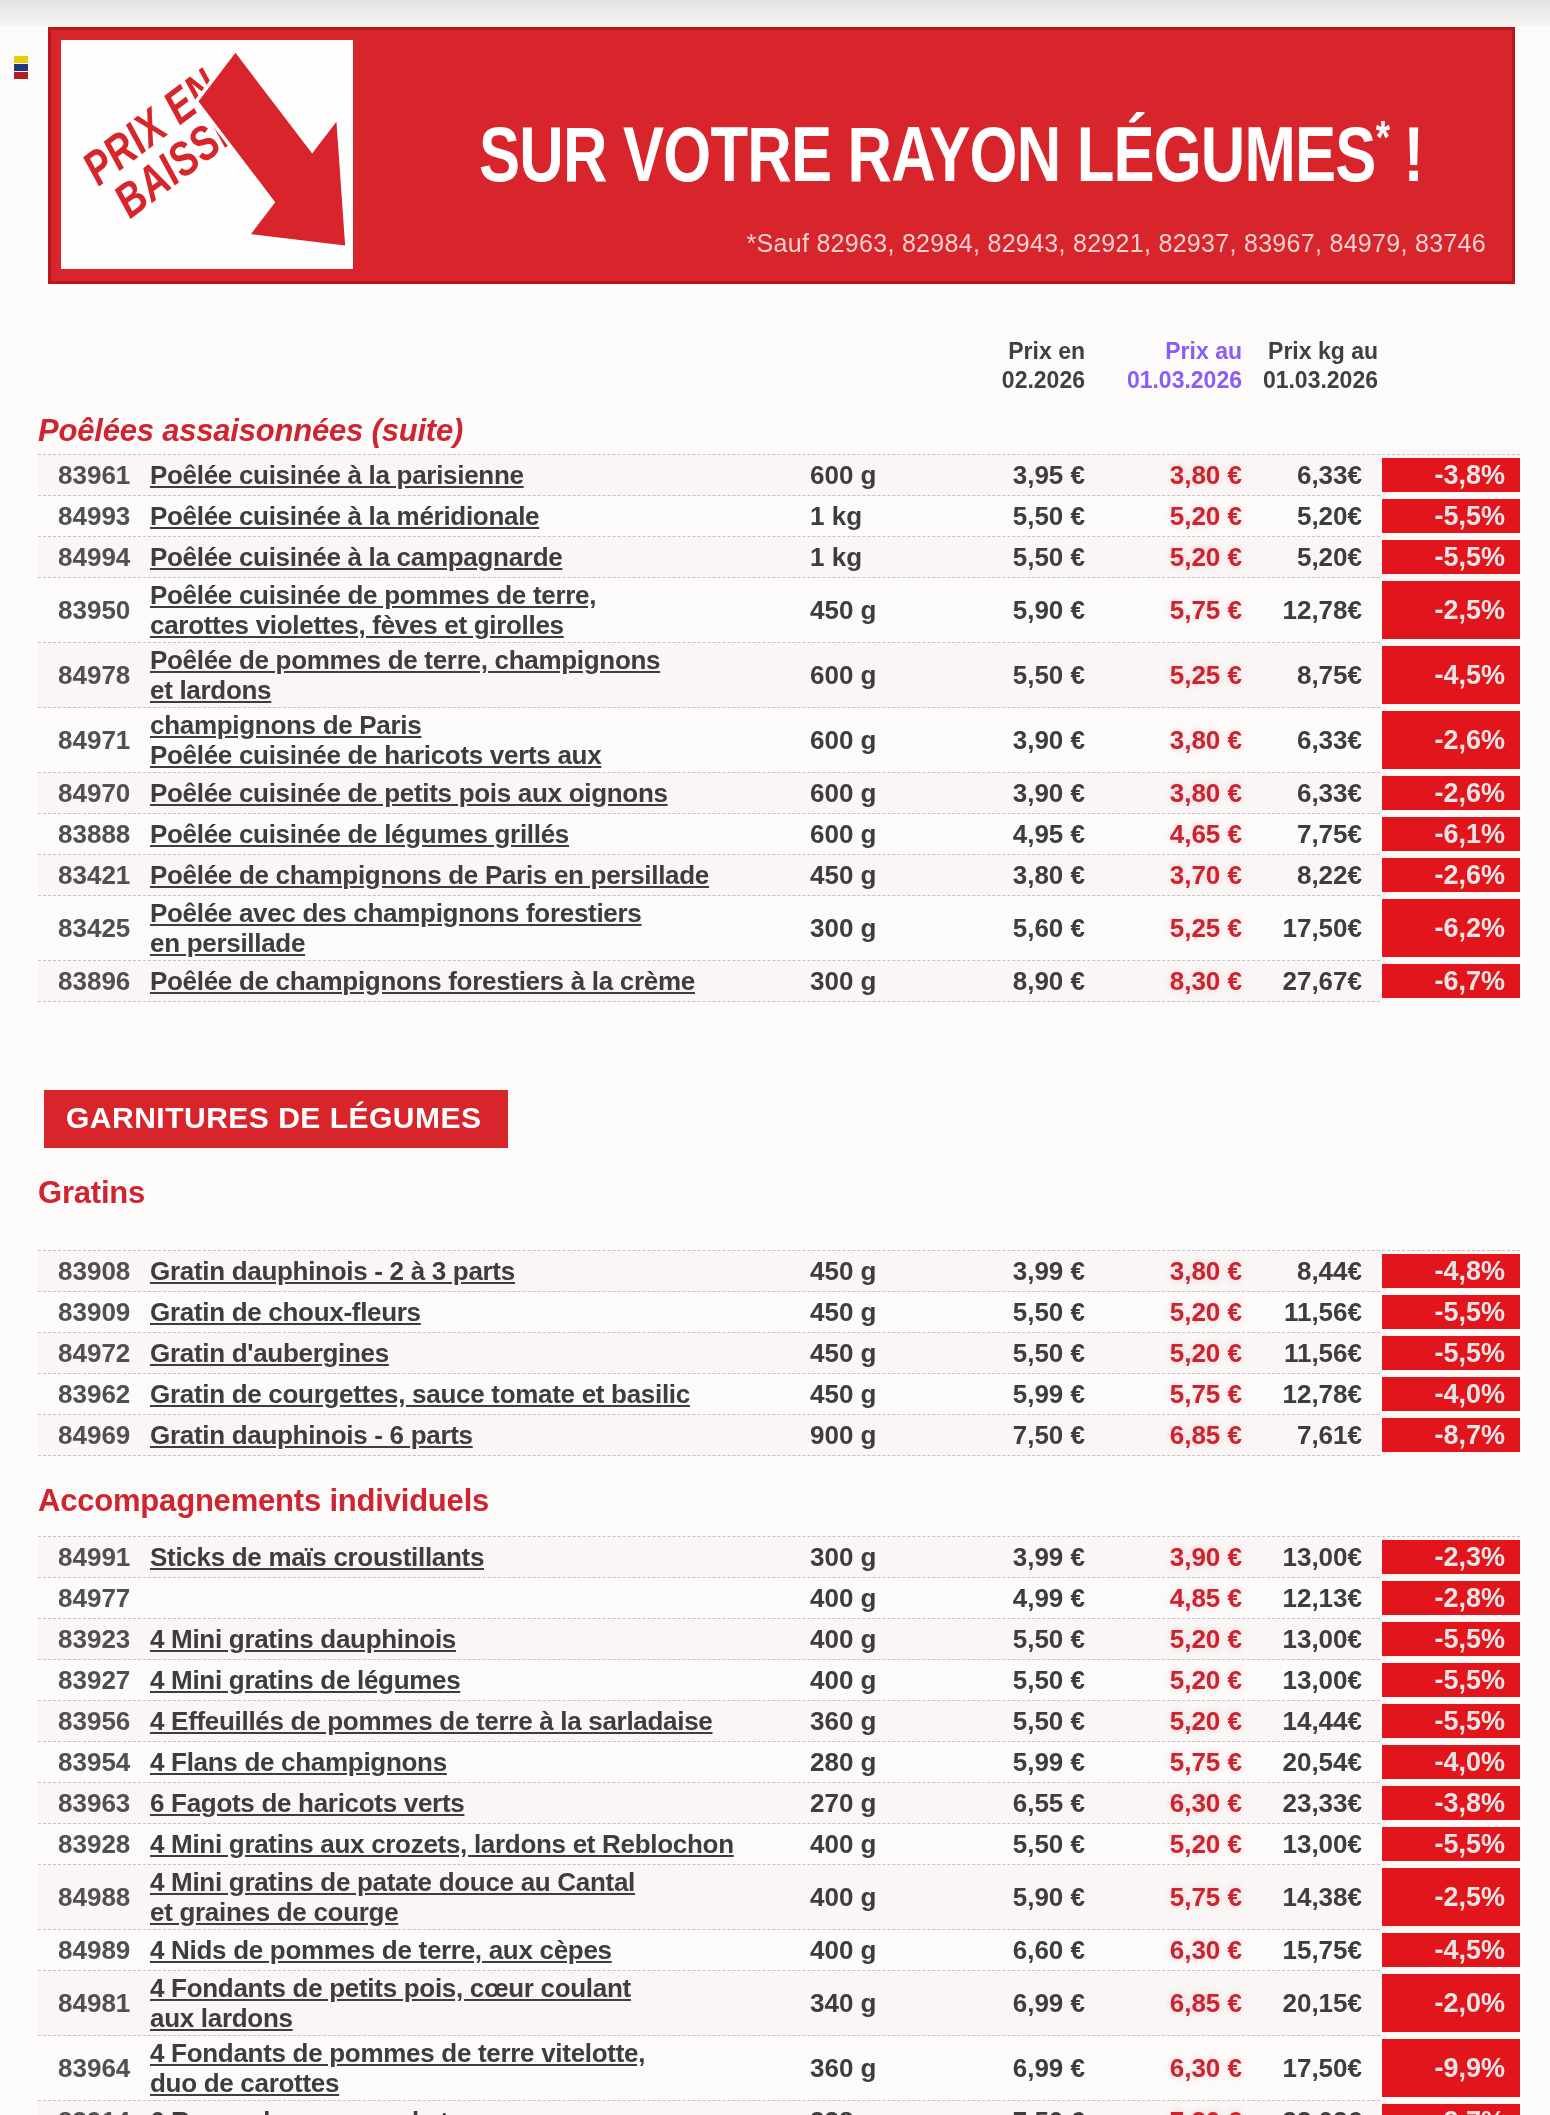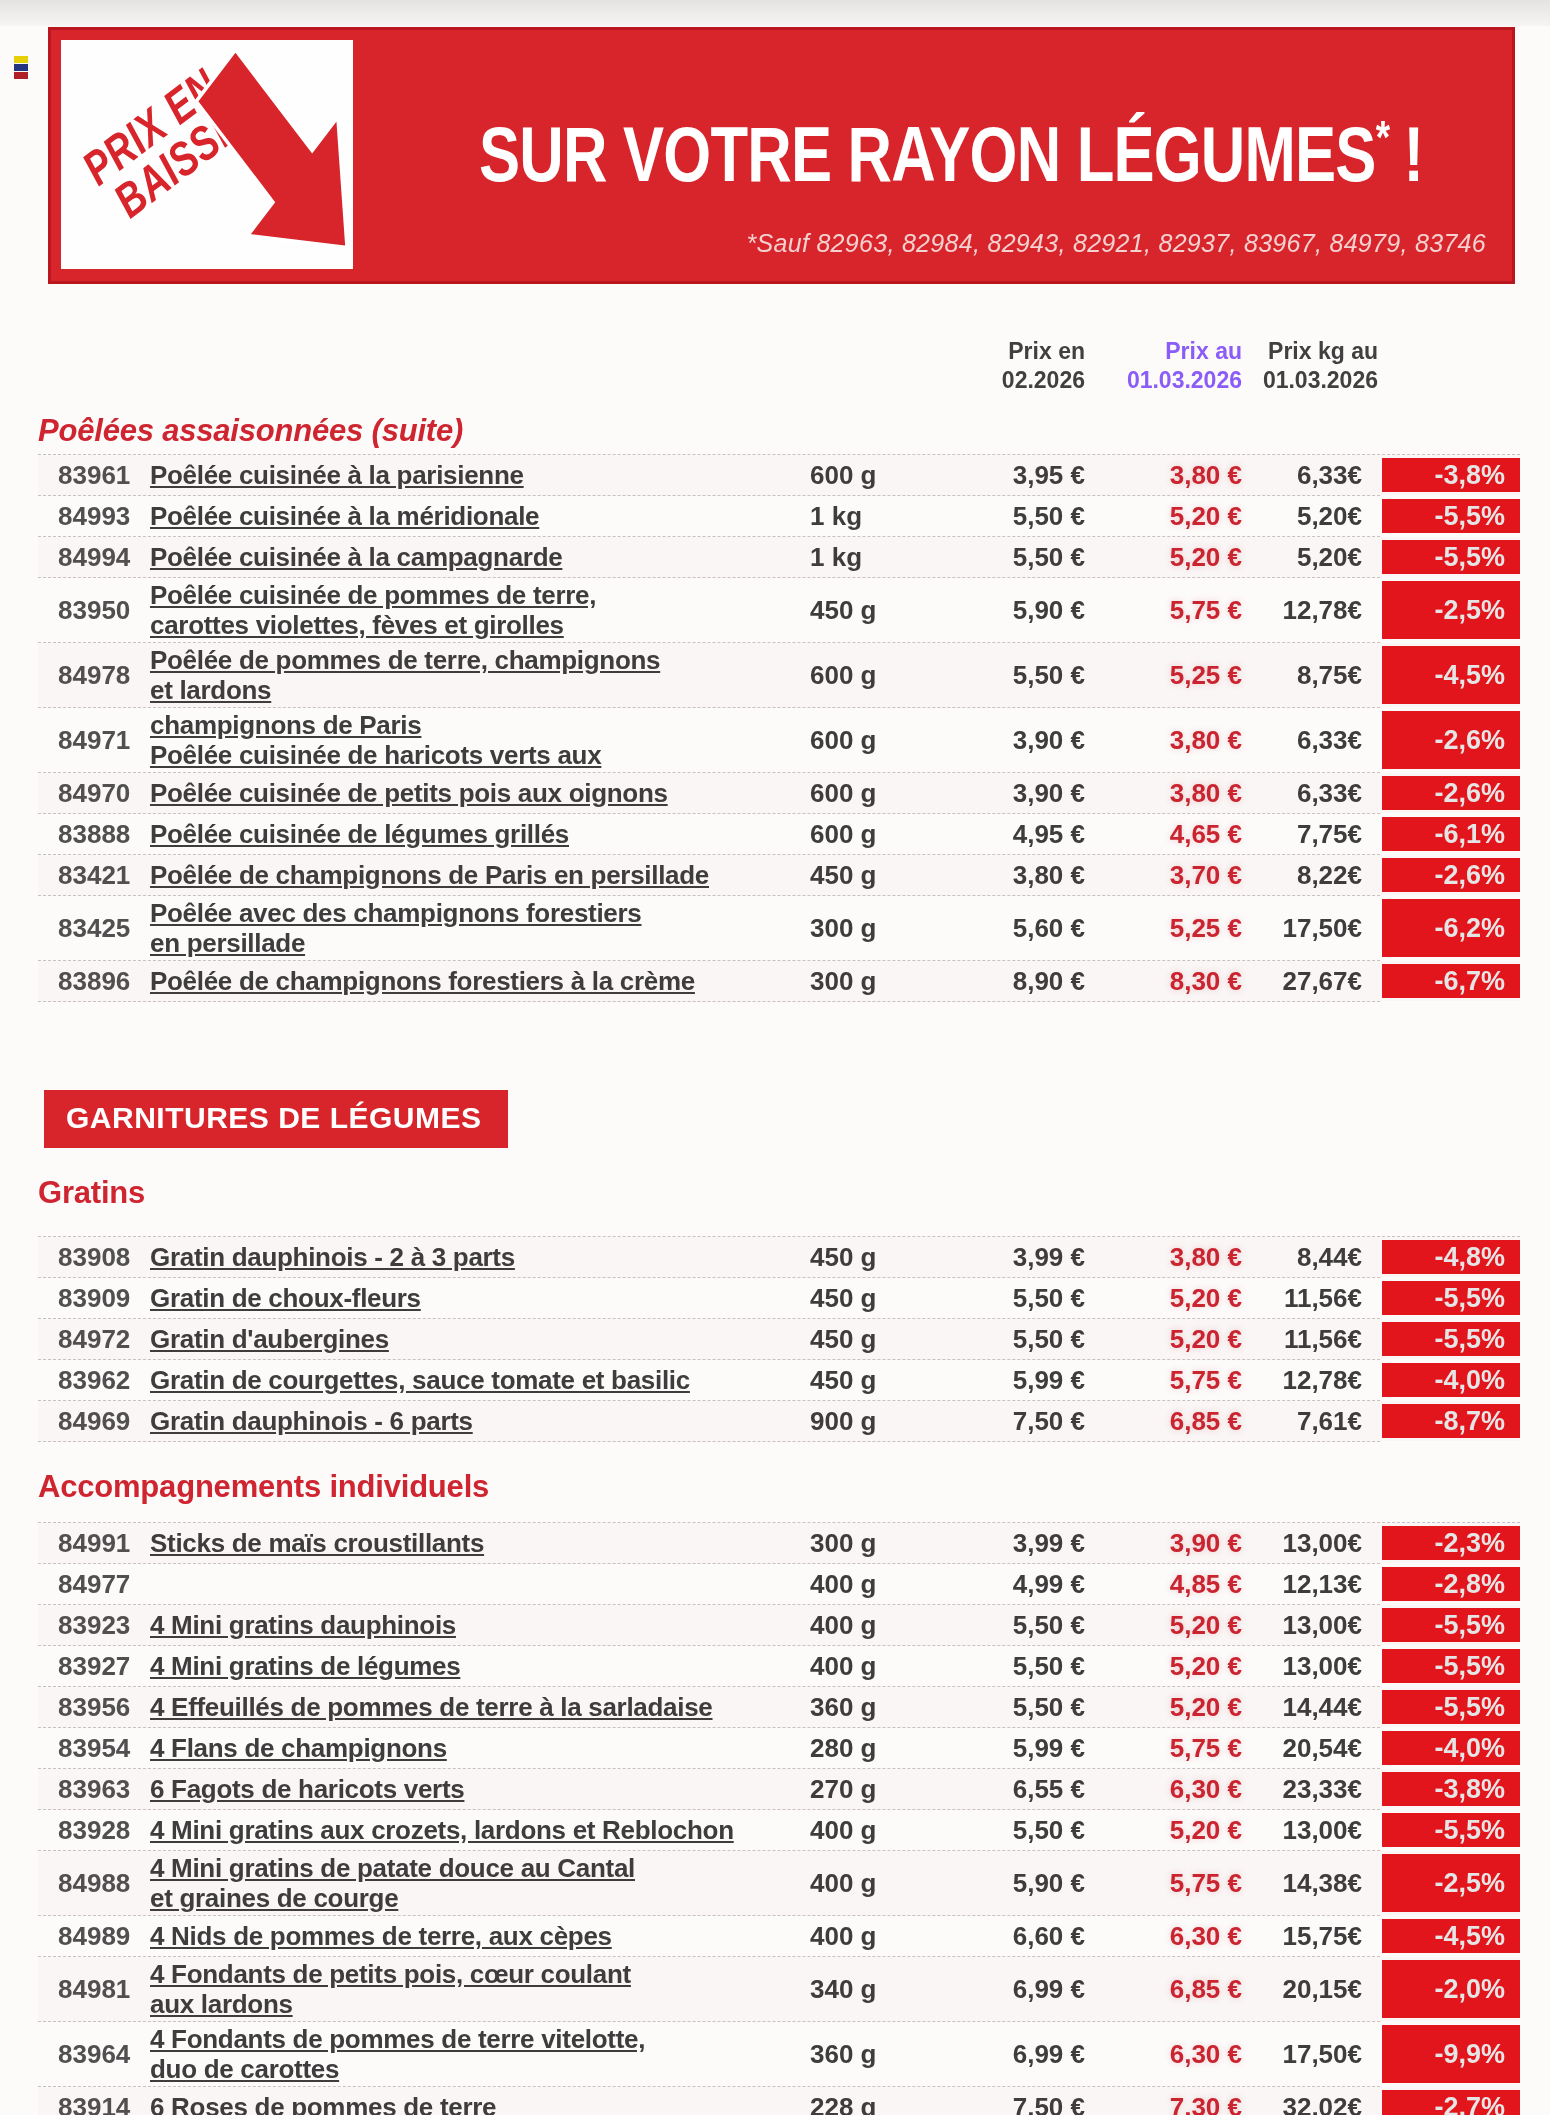--- a/index.html
+++ b/index.html
@@ -22,36 +22,36 @@
         transform:rotate(-37deg) scaleX(.78);color:var(--banner-red,#d8252b);
         font-weight:bold;font-style:italic;font-size:48px;line-height:45px;letter-spacing:1px;
         white-space:nowrap;}
   .logo-arrow{position:absolute;left:108px;top:2px;width:196px;height:224px;overflow:visible;}
   .title-wrap{position:absolute;left:310px;right:16px;top:84px;text-align:center;white-space:nowrap;}
   .title-inner{display:inline-block;transform:scaleX(.80);color:#fff;font-weight:bold;
         font-size:77px;letter-spacing:-1px;line-height:1;}
   .title-star{font-size:46px;vertical-align:28px;}
   .title-excl{font-size:77px;padding-left:18px;}
   .banner-sub{position:absolute;right:26px;top:199px;width:760px;text-align:right;
-        color:#f4d2d1;font-style:italic;font-size:25px;letter-spacing:.3px;}
+        color:#f4d2d1;font-size:25px;letter-spacing:.3px;}
 
   
   .col-h{position:absolute;top:337px;text-align:right;font-size:23px;line-height:29px;
         color:#413f3f;font-weight:600;white-space:nowrap;}
   .col-h.red{color:#8b5cf6;font-weight:700;}
   .ch-old{right:465px;}
   .ch-new{right:308px;}
   .ch-kg{right:172px;}
 
   
   .table{position:absolute;left:38px;top:412px;width:1482px;}
   .sec-title{font-size:31px;line-height:38px;font-weight:bold;color:var(--section-red,#cf2530);
         letter-spacing:-.2px;margin:0 0 4px 0;}
   .sec-title.it{font-style:italic;}
-  .sec-title.mt{margin-top:26px;margin-bottom:24px;}
+  .sec-title.mt{margin-top:26px;margin-bottom:38px;}
   .sec-title.mt2{margin-top:26px;margin-bottom:16px;}
   .sec-banner{margin:88px 0 0 6px;}
   .sec-banner span{display:inline-block;background:var(--banner-red,#d8252b);color:#fff;
         font-weight:bold;font-size:30px;letter-spacing:.5px;padding:11px 26px 13px 22px;}
   .rows{border-top:1px dashed #c9c1c0;}
   .row{position:relative;border-bottom:1px dashed #c9c1c0;}
   .row:nth-child(odd){background:#f9f6f5;}
   .row.h1{height:40px;}
   .row.h2{height:64px;}
   .row::after{content:"";position:absolute;right:0;bottom:-1px;width:138px;height:1px;background:#fcfbfa;}

